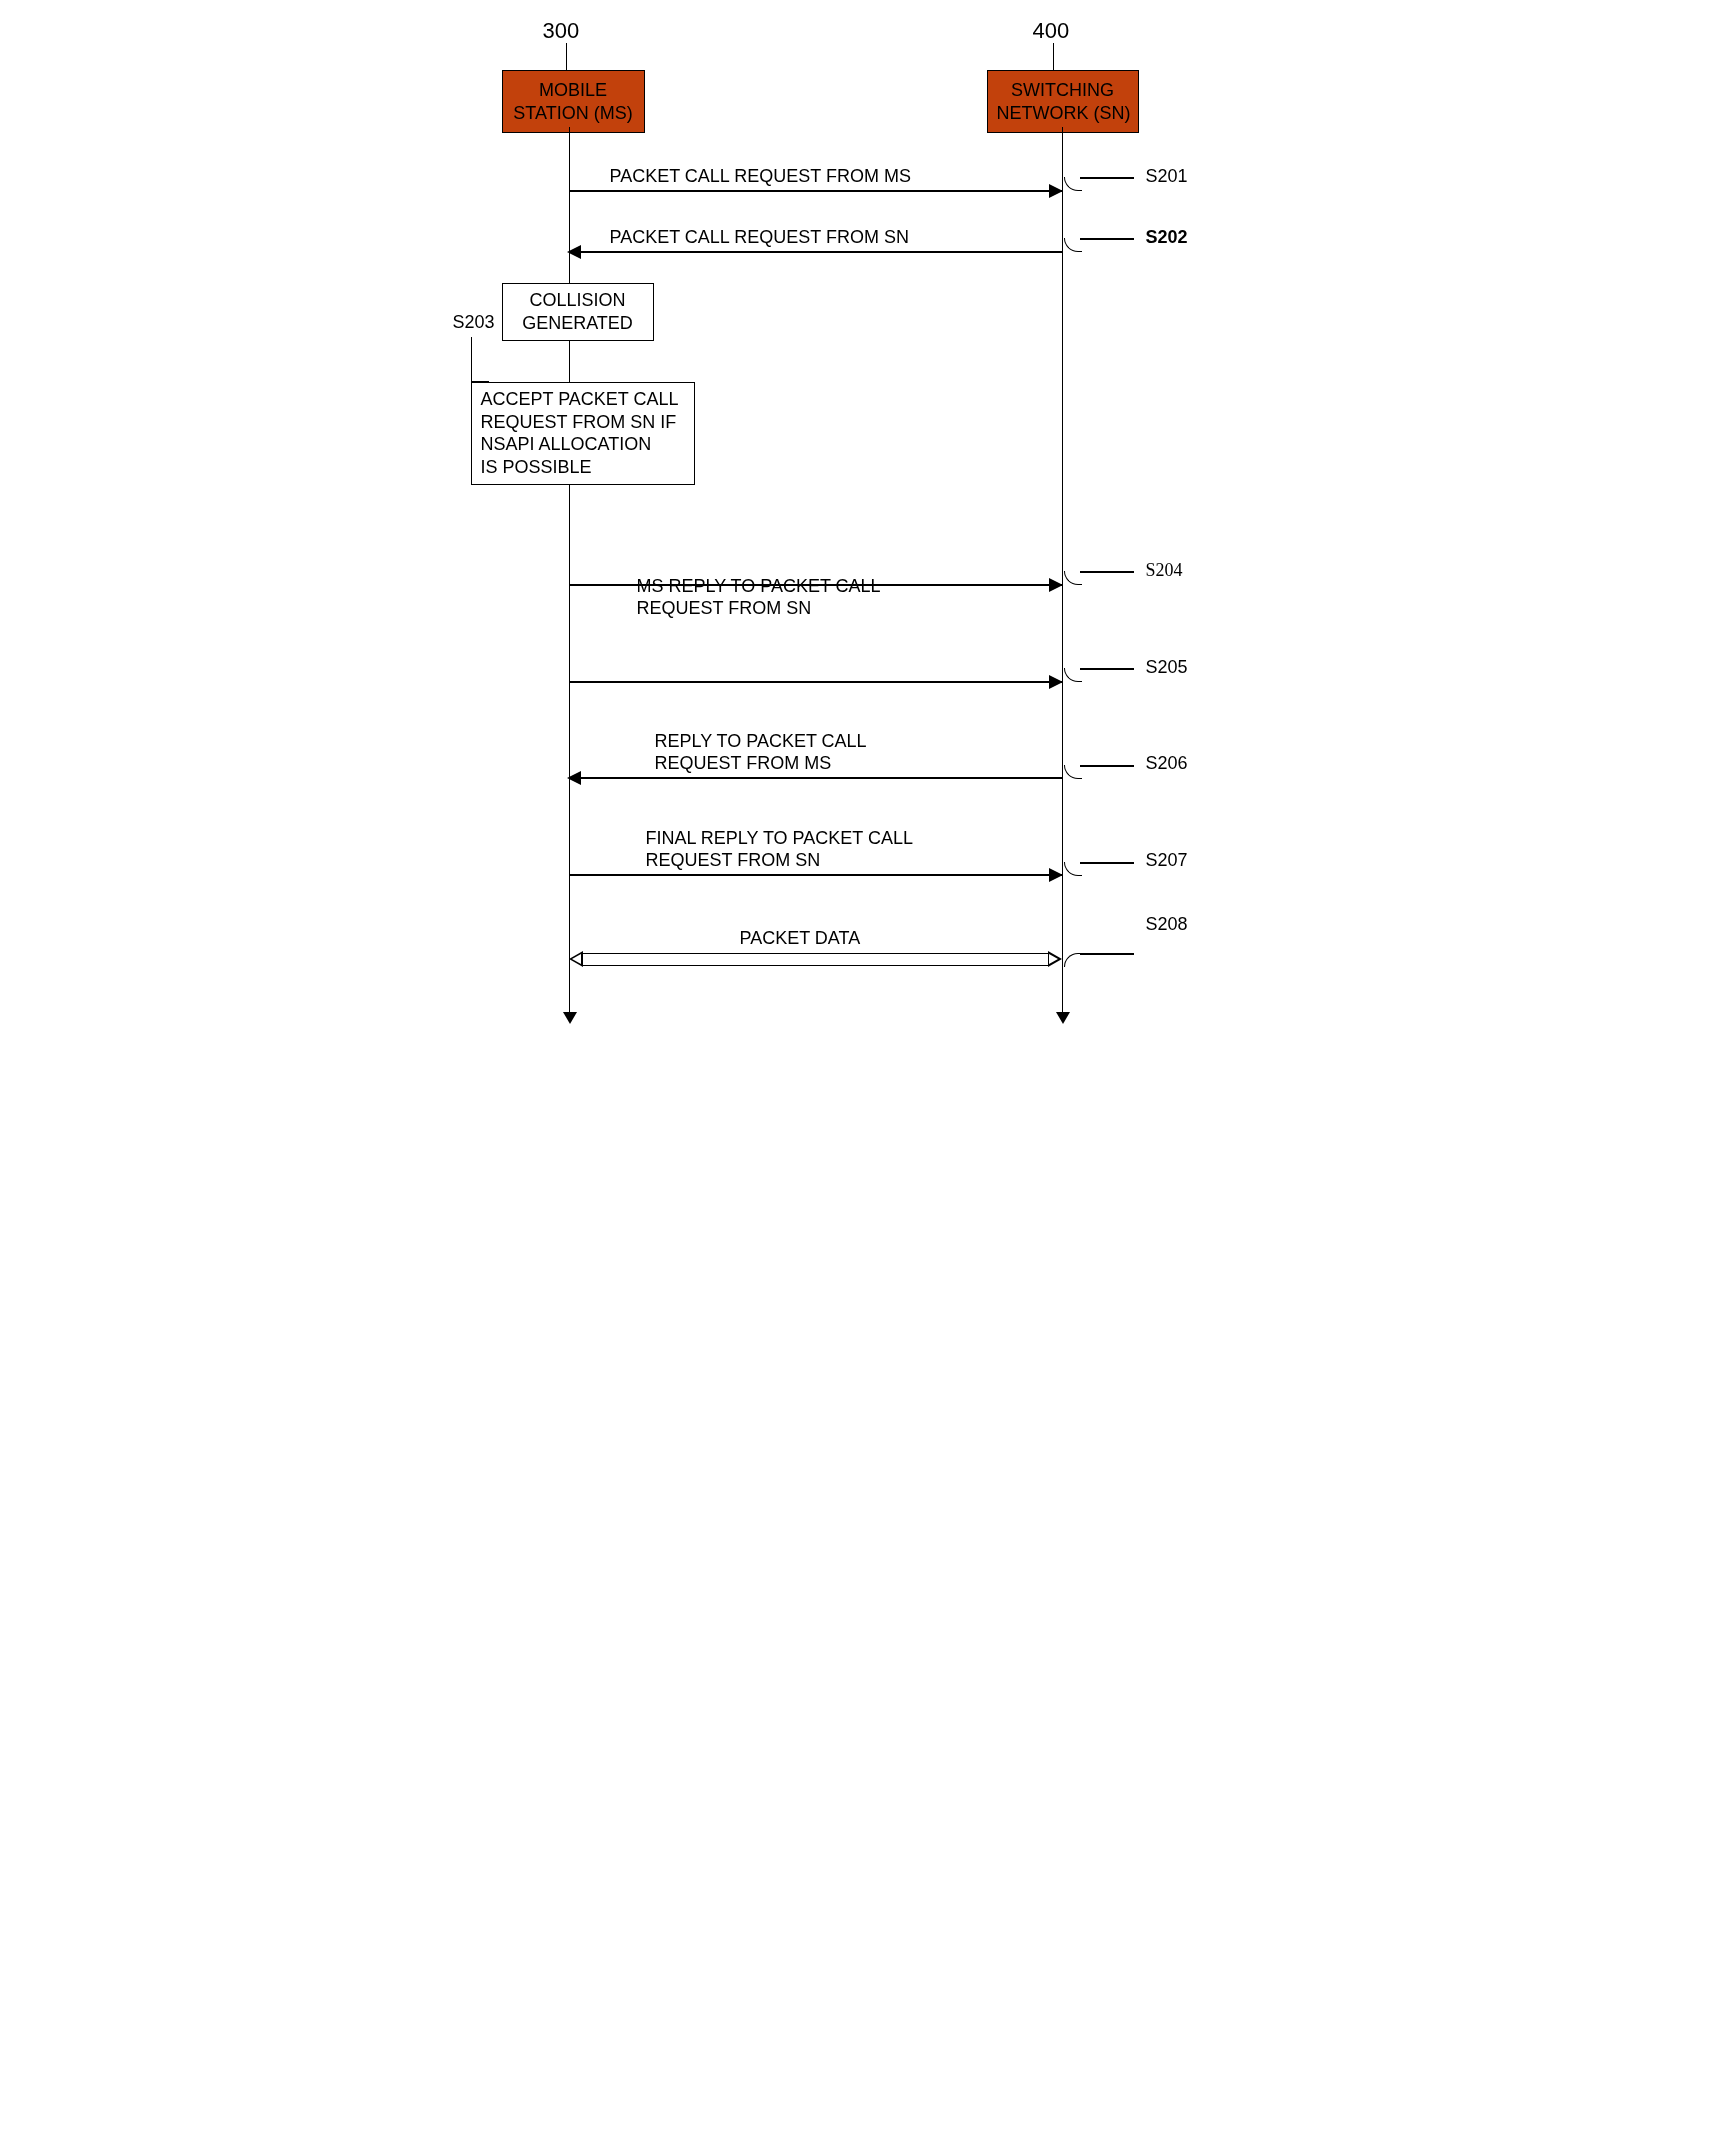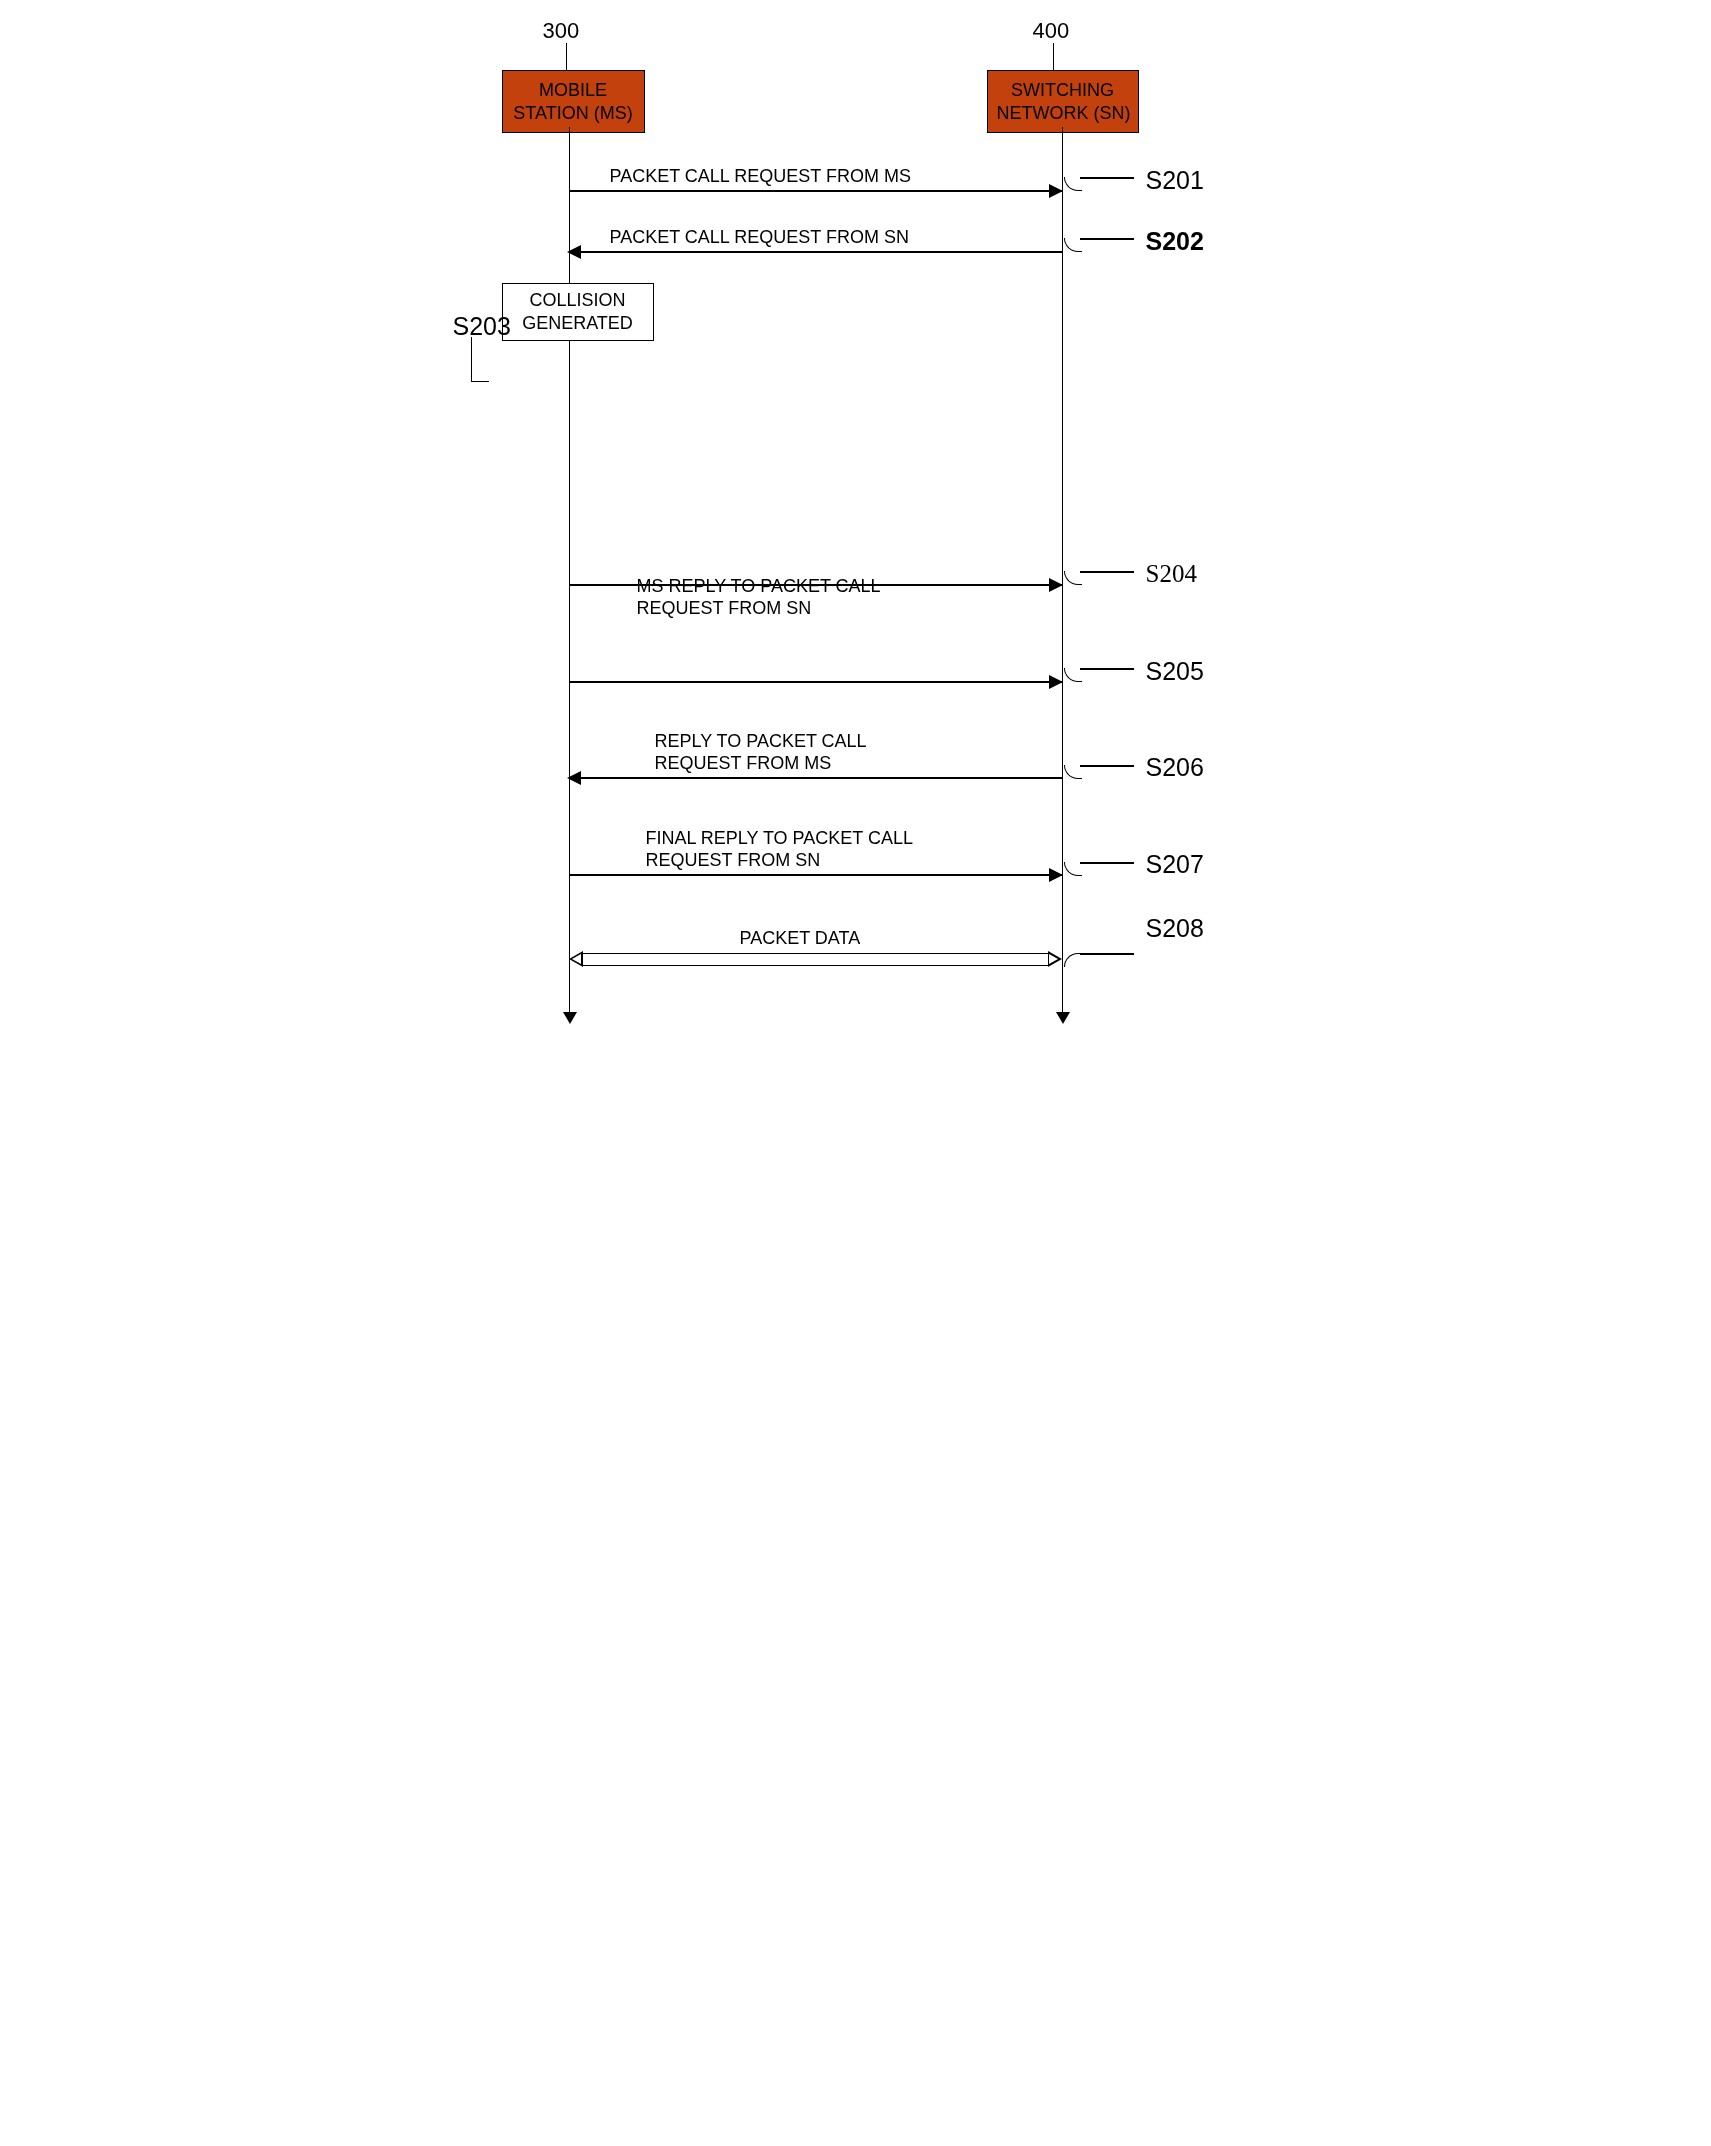--- a/index.html
+++ b/index.html
@@ -85,21 +85,21 @@
     left: -1.8px;
     top: -6.3px;
     width: 0;
     height: 0;
     border-top: 7.2px solid transparent;
     border-bottom: 7.2px solid transparent;
     border-right: 14.3px solid #000;
   }
   .step-label {
     position: absolute;
-    font-size: 25px;
+    font-size: 18px;
   }
   .step-leader-h {
     position: absolute;
     height: 1.8px;
     background: #000;
   }
   .step-leader-curve {
     position: absolute;
     width: 18px;
     height: 14.3px;
@@ -229,20 +229,26 @@
   <div class="step-label" style="left:693px; top:209px;font-weight:bold;">S202</div>
 
   <div class="note-box" style="left:49px; top:265px; width:152px; text-align:center;">
     <span style="white-space:pre;">COLLISION
 GENERATED</span>
   </div>
 
   <div class="step-label" style="left:0px; top:294px;">S203</div>
   <div class="leader-s203" style="left:18px; top:319px; width:18px; height:45px;"></div>
 
+  <div class="note-box" style="left:18px; top:364px; width:224px;">
+    <span style="white-space:pre;">ACCEPT PACKET CALL
+REQUEST FROM SN IF
+NSAPI ALLOCATION
+IS POSSIBLE</span>
+  </div>
 
   <div class="msg" style="top:566px;">
     <div class="arrow-right"></div>
   </div>
   <div class="msg-label" style="left:184px; top:519px;margin-top:39px;">MS REPLY TO PACKET CALL
 REQUEST FROM SN</div>
   <div class="step-leader-curve" style="left:611px; top:553px;"></div>
   <div class="step-leader-h" style="left:627px; top:553px; width:54px;"></div>
   <div class="step-label" style="left:693px; top:542px;font-family:Liberation Serif, serif;">S204</div>
 

